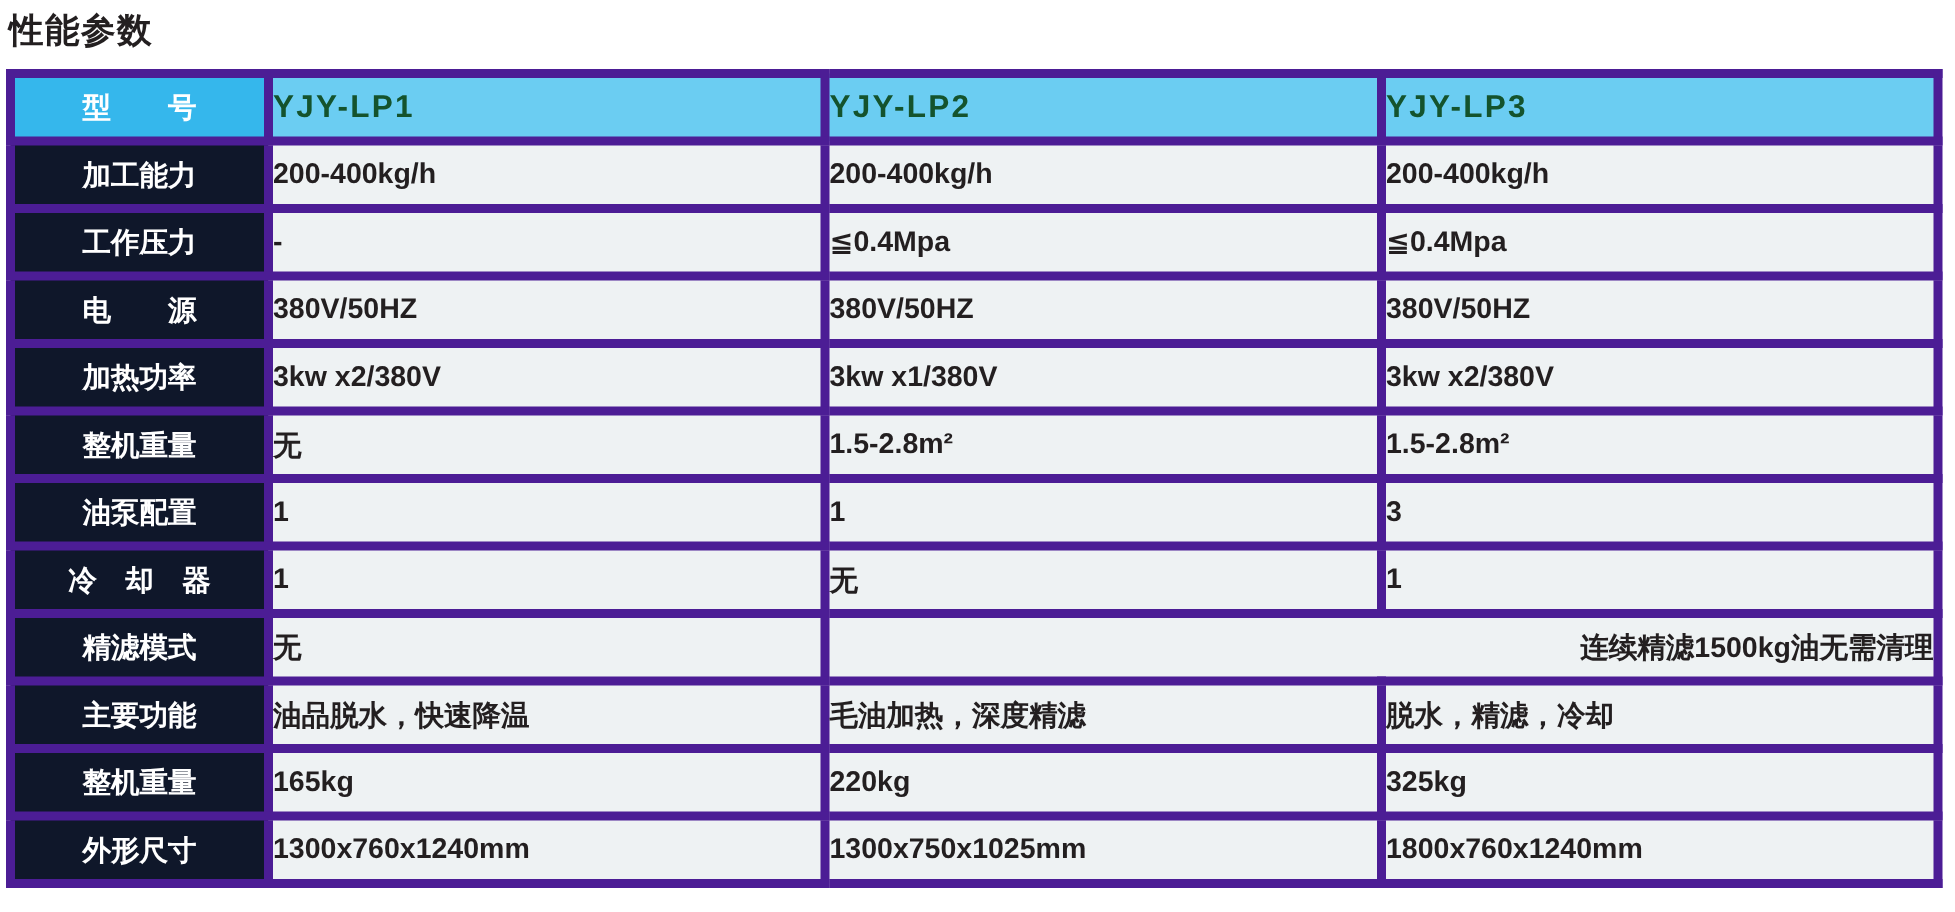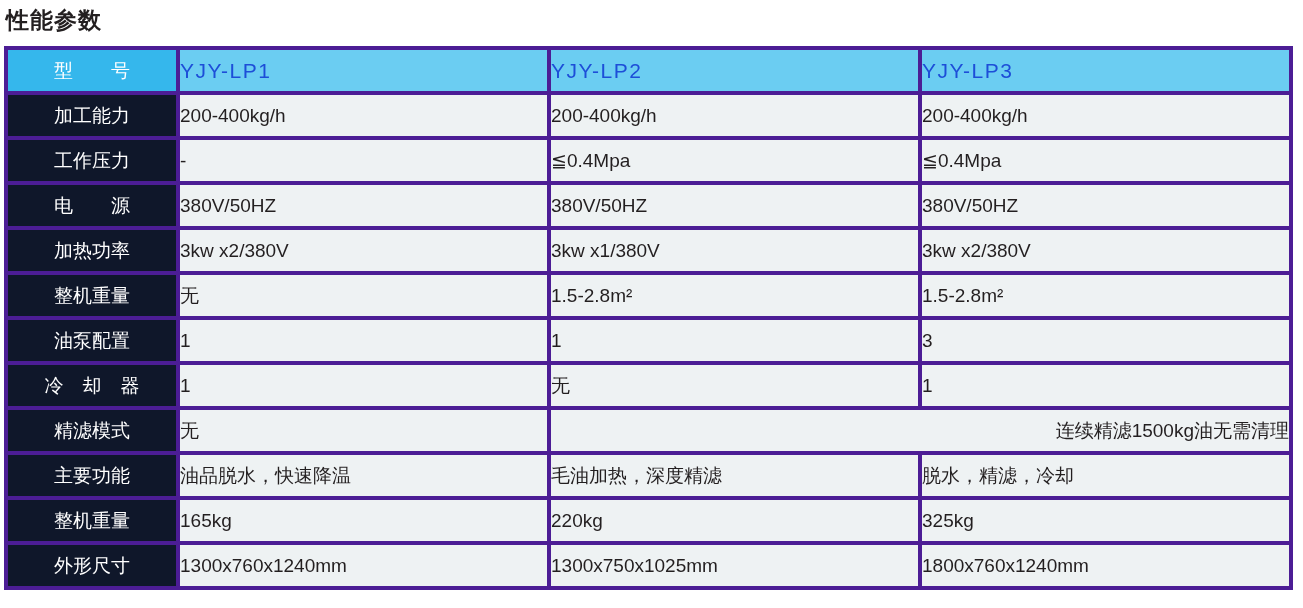--- a/index.html
+++ b/index.html
@@ -35,40 +35,41 @@
     width: 1285px;
     margin: 14px 0 0 4px;
     font-size: 19px;
   }
   table.spec col.c0 { width: 172px; }
   table.spec col.c1 { width: 371px; }
   table.spec col.c2 { width: 371px; }
   table.spec col.c3 { width: 371px; }
 
   table.spec td {
-    border: 4px solid #4c1d95;
+    border: 6px solid #4c1d95;
     height: 45px;
     padding: 0 0 0 0;
     vertical-align: middle;
     box-sizing: border-box;
+    font-weight: bold;
   }
   td.label {
     background: #0f172a;
     color: #ffffff;
     text-align: center;
     font-size: 19px;
     letter-spacing: 0px;
     white-space: nowrap;
   }
   thead td.label {
     background: #35b7ec;
   }
   thead td.head {
     background: #6bcdf2;
-    color: #1d4ed8;
+    color: #14532d;
     font-size: 21px;
     letter-spacing: 1.5px;
   }
   td.val {
     background: #eef2f3;
     color: #231f20;
     padding-left: 58px;
     font-size: 19px;
     margin-top: 28px;
   }

